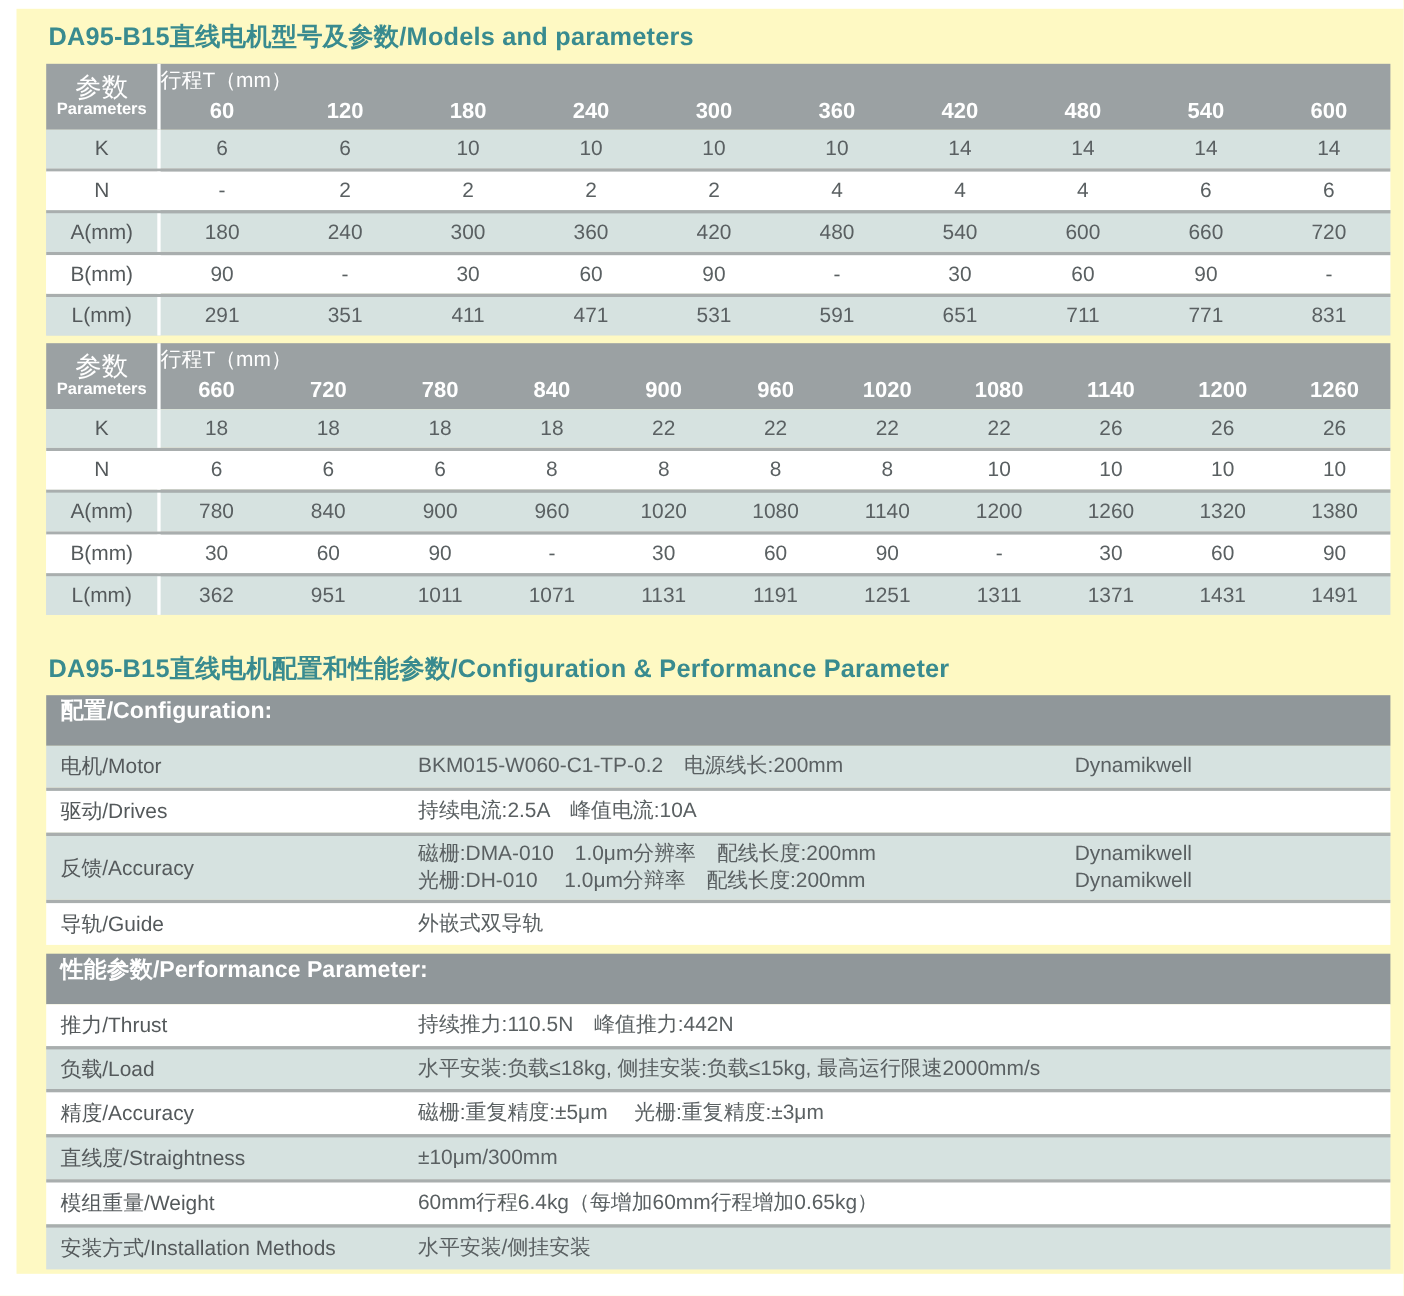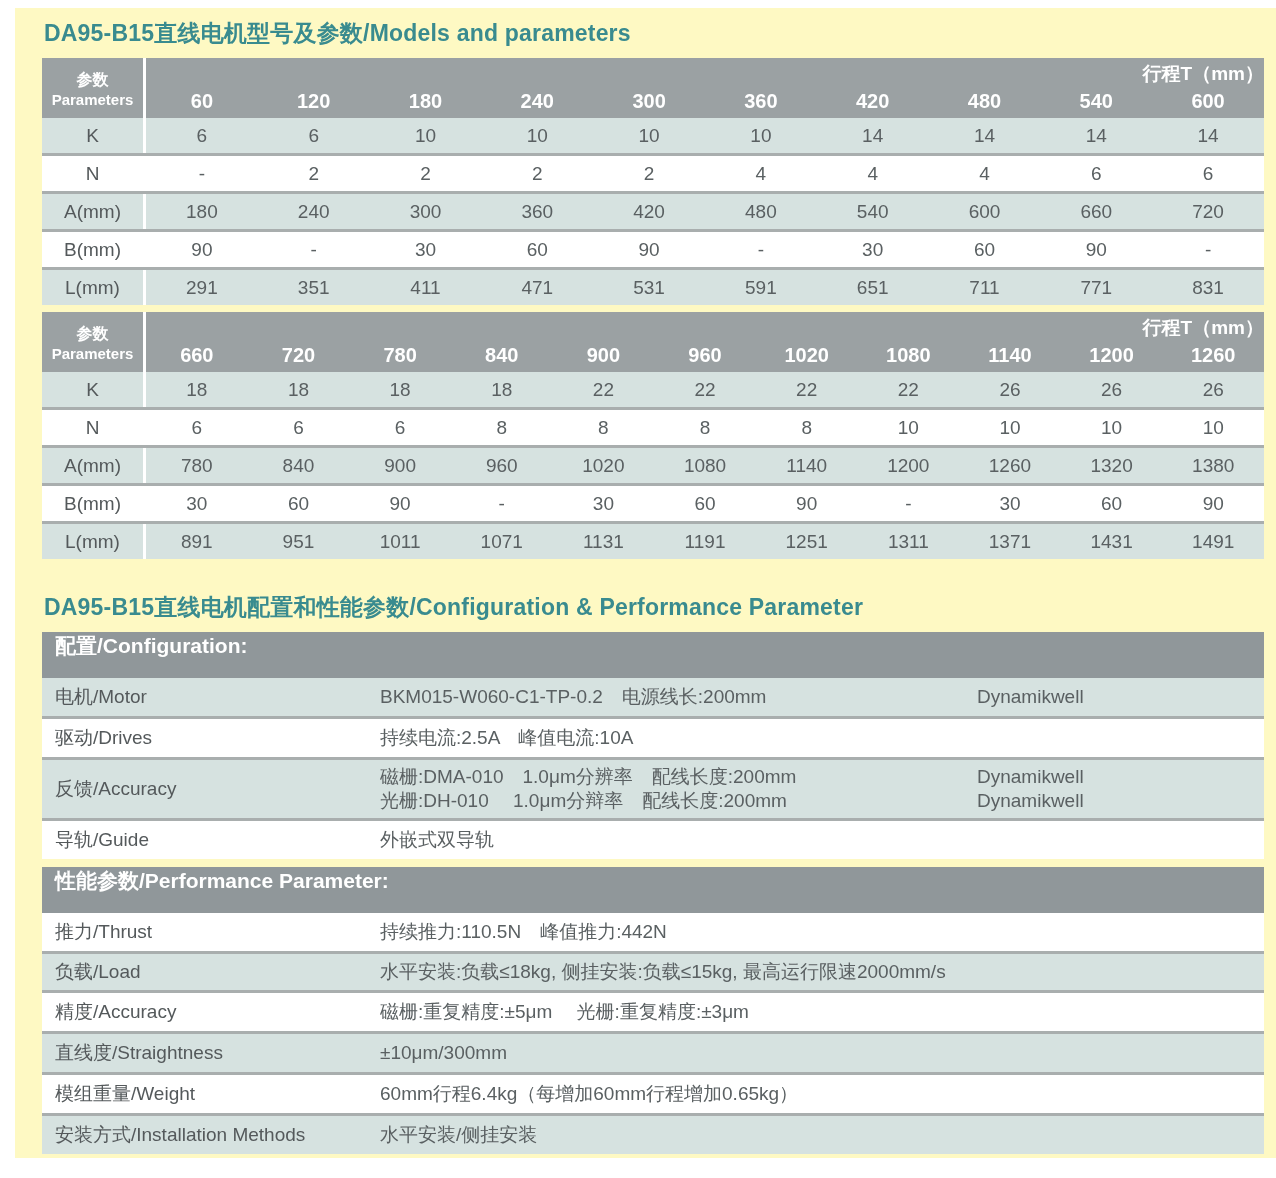--- a/index.html
+++ b/index.html
@@ -21,27 +21,27 @@
   .title-wrap1 { padding:10px 0 9px 2px; }
   .title-wrap2 { padding:26px 0 9px 2px; }
 
   
   .spec-table { margin-bottom:7px; }
   .t-header { display:flex; background:#9ba1a3; height:60px; }
   .t-corner {
     width:101px; border-right:3px solid #ffffff; color:#ffffff;
     display:flex; flex-direction:column; align-items:center; justify-content:center;
   }
-  .corner-cn { font-size:16px; font-weight:bold; line-height:23px; }
+  .corner-cn { font-size:24px; font-weight:normal; line-height:23px; }
   .corner-en { font-size:15px; font-weight:600; line-height:17px; }
   .t-main {
     flex:1; display:flex; flex-direction:column; justify-content:flex-end;
     color:#ffffff; padding-bottom:3px;
   }
-  .t-span { text-align:right; font-size:19px; font-weight:bold; line-height:26px;padding-left:36px; }
+  .t-span { text-align:left; font-size:19px; font-weight:normal; line-height:26px; }
   .t-cols { display:flex; }
   .t-col { flex:1; text-align:center; font-size:20px; font-weight:bold; line-height:28px; }
 
   .t-row { display:flex; height:35px; }
   .t-row + .t-row { border-top:3px solid #a9aeae; }
   .t-label {
     width:101px; border-right:3px solid #ffffff;
     display:flex; align-items:center; justify-content:center;
     font-size:19px; color:#54595b;
   }
@@ -265,21 +265,21 @@
             <div class="t-cell">90</div>
             <div class="t-cell">-</div>
             <div class="t-cell">30</div>
             <div class="t-cell">60</div>
             <div class="t-cell">90</div>
           </div>
         </div>
         <div class="t-row shade-t">
           <div class="t-label shade-t">L(mm)</div>
           <div class="t-cells">
-            <div class="t-cell">891</div>
+            <div class="t-cell">362</div>
             <div class="t-cell">951</div>
             <div class="t-cell">1011</div>
             <div class="t-cell">1071</div>
             <div class="t-cell">1131</div>
             <div class="t-cell">1191</div>
             <div class="t-cell">1251</div>
             <div class="t-cell">1311</div>
             <div class="t-cell">1371</div>
             <div class="t-cell">1431</div>
             <div class="t-cell">1491</div>

